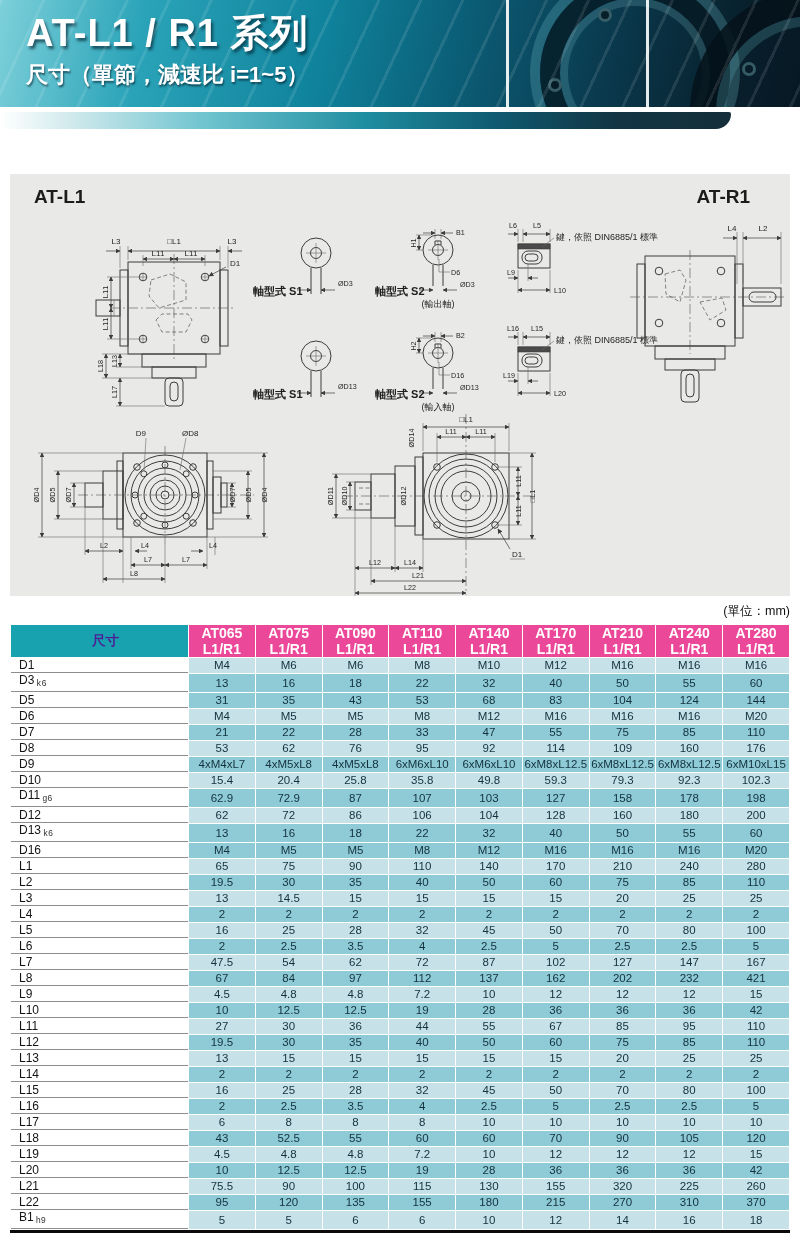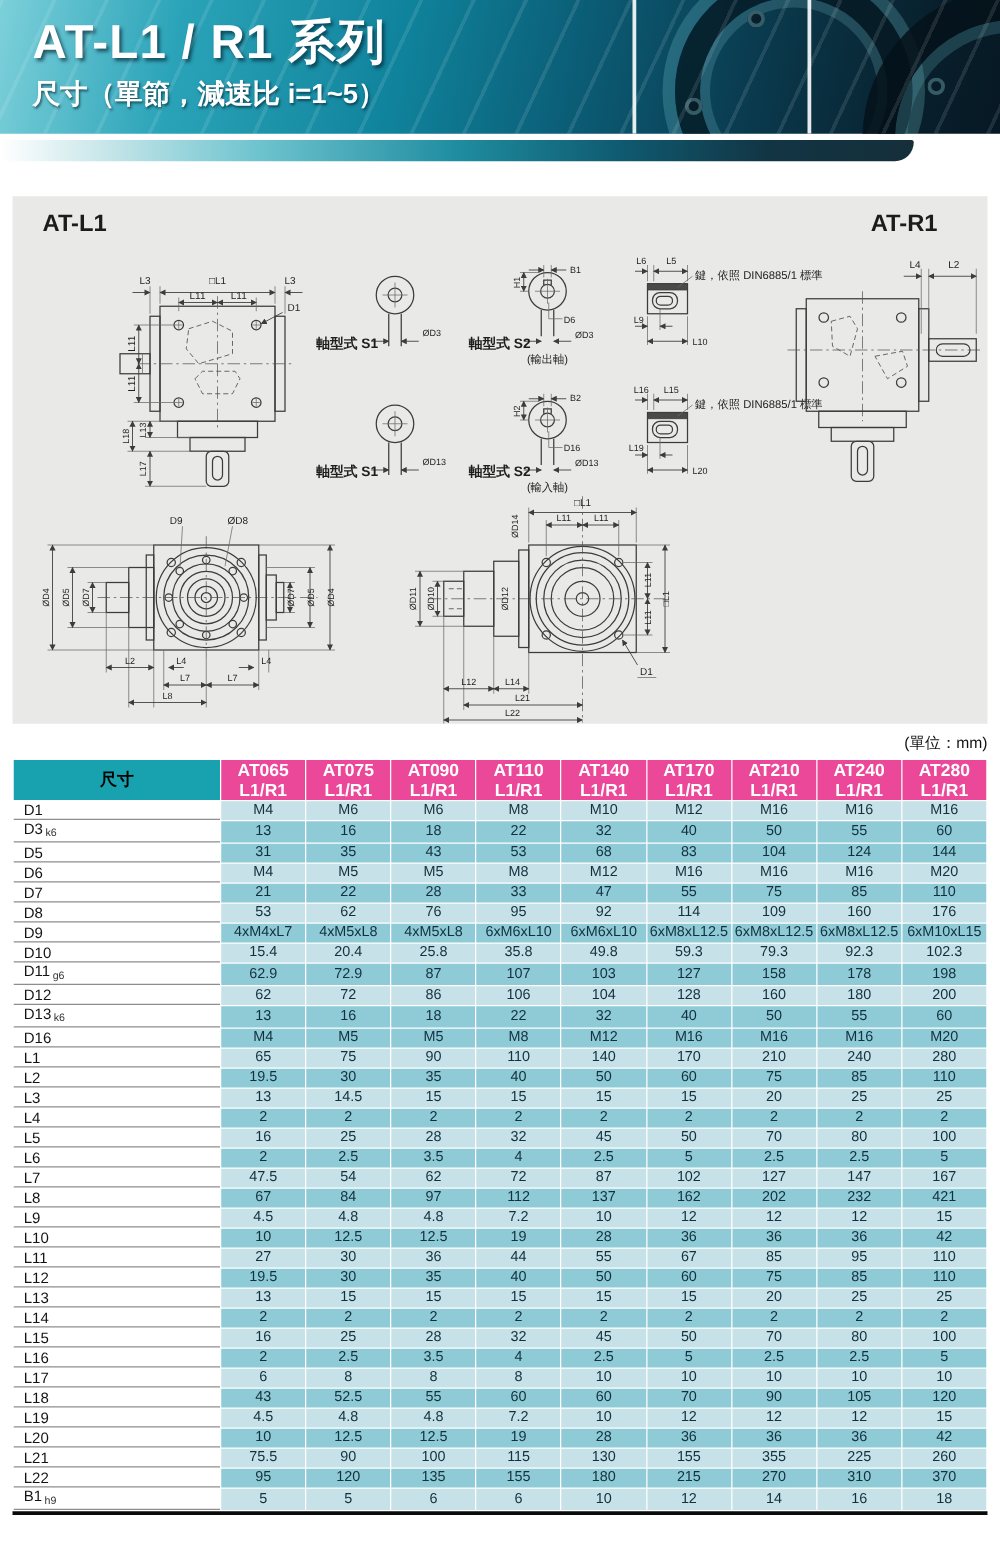--- a/index.html
+++ b/index.html
@@ -15,43 +15,43 @@
   .ring2{width:190px;height:190px;left:690px;top:-10px;border:26px solid rgba(5,18,26,.85);box-shadow:inset 0 0 0 10px rgba(90,170,185,.25);}
   .bolt{position:absolute;width:14px;height:14px;border-radius:50%;background:rgba(8,28,38,.9);box-shadow:inset 0 0 0 3px rgba(140,210,220,.35);}
   .vsep{position:absolute;top:0;bottom:0;width:3px;background:rgba(255,255,255,.9);}
   .hero-title{position:absolute;left:26px;top:8px;font-size:38px;font-weight:bold;color:#fff;letter-spacing:1px;text-shadow:2px 3px 3px rgba(0,30,45,.65);}
   .hero-sub{position:absolute;left:26px;top:60px;font-size:22px;font-weight:bold;color:#fff;text-shadow:1px 2px 2px rgba(0,30,45,.65);}
   .hero-gap{height:5px;background:#fff;}
   .hero-strip{height:17px;width:731px;border-bottom-right-radius:16px;border-top-right-radius:2px;
     background:linear-gradient(90deg,#ffffff 0%,#cfe9ec 10%,#6fc4cf 28%,#1f8da0 50%,#0f5a70 68%,#123544 84%,#152e3a 100%);}
 
   
-  .panel{position:relative;margin:28px 10px 0 10px;height:422px;background:#e9e9e7;}
+  .panel{position:relative;margin:45px 10px 0 10px;height:422px;background:#e9e9e7;}
   .panel-title{position:absolute;top:12px;font-size:19px;font-weight:bold;color:#1c1c1c;}
   .pt-left{left:24px;} .pt-right{right:40px;}
   svg{position:absolute;left:0;top:0;}
   .ln{stroke:#3c3c3c;stroke-width:1;fill:none;}
   .w{stroke:#6a6a6a;stroke-width:.6;fill:none;}
   .dl{stroke:#3c3c3c;stroke-width:.7;fill:none;}
   .cl{stroke:#555;stroke-width:.6;fill:none;stroke-dasharray:10 3 2 3;}
   .hd{stroke:#555;stroke-width:.7;fill:none;stroke-dasharray:4 2.5;}
   .key{fill:#4a4a4a;stroke:#3c3c3c;stroke-width:.6;}
   text{font-family:"Liberation Sans",sans-serif;fill:#1e1e1e;}
   .t8{font-size:8px;} .t7{font-size:7.2px;} .t9{font-size:9px;}
   .tl{font-size:11px;font-weight:bold;}
 
   
   .unit-note{width:790px;text-align:right;font-size:12.5px;color:#111;margin:7px 12px 4px 0;}
   .table-wrap{margin:0 10px;border-bottom:3px solid #0a0a0a;}
   table{border-collapse:separate;border-spacing:1px;width:780px;table-layout:fixed;}
   th{background:#ec4899;color:#fff;font-size:14px;font-weight:bold;height:24px;padding:0;text-align:center;}
-  th.corner{background:#18a1af;color:#000000;font-size:13.5px;width:165px;}
+  th.corner{background:#18a1af;color:#4c1d95;font-size:13.5px;width:165px;padding-left:12px;}
   td{height:14px;line-height:13px;font-size:11.5px;padding:0;}
   td.lbl{background:#fff;color:#141414;text-align:left;padding-left:8px;font-size:12px;border-bottom:1px solid #8d8d8d;}
-  td.lbl .sub{font-size:8.5px;margin-left:2px;vertical-align:-2px;color:#333;}
+  td.lbl .sub{font-size:8.5px;margin-left:2px;vertical-align:-2px;color:#333;font-family:Liberation Mono, monospace;}
   tr.odd td.val{background:#c6e1e8;}
   tr.even td.val{background:#8ecbd6;}
   td.val{text-align:center;color:#13313d;}
 </style>
 </head>
 <body>
 
 <div class="hero">
   <div class="ring ring1"></div>
   <div class="ring ring2"></div>
@@ -850,21 +850,21 @@
           <td class="val">42</td>
         </tr>
         <tr class="odd">
           <td class="lbl">L21</td>
           <td class="val">75.5</td>
           <td class="val">90</td>
           <td class="val">100</td>
           <td class="val">115</td>
           <td class="val">130</td>
           <td class="val">155</td>
-          <td class="val">355</td>
+          <td class="val">320</td>
           <td class="val">225</td>
           <td class="val">260</td>
         </tr>
         <tr class="even">
           <td class="lbl">L22</td>
           <td class="val">95</td>
           <td class="val">120</td>
           <td class="val">135</td>
           <td class="val">155</td>
           <td class="val">180</td>

